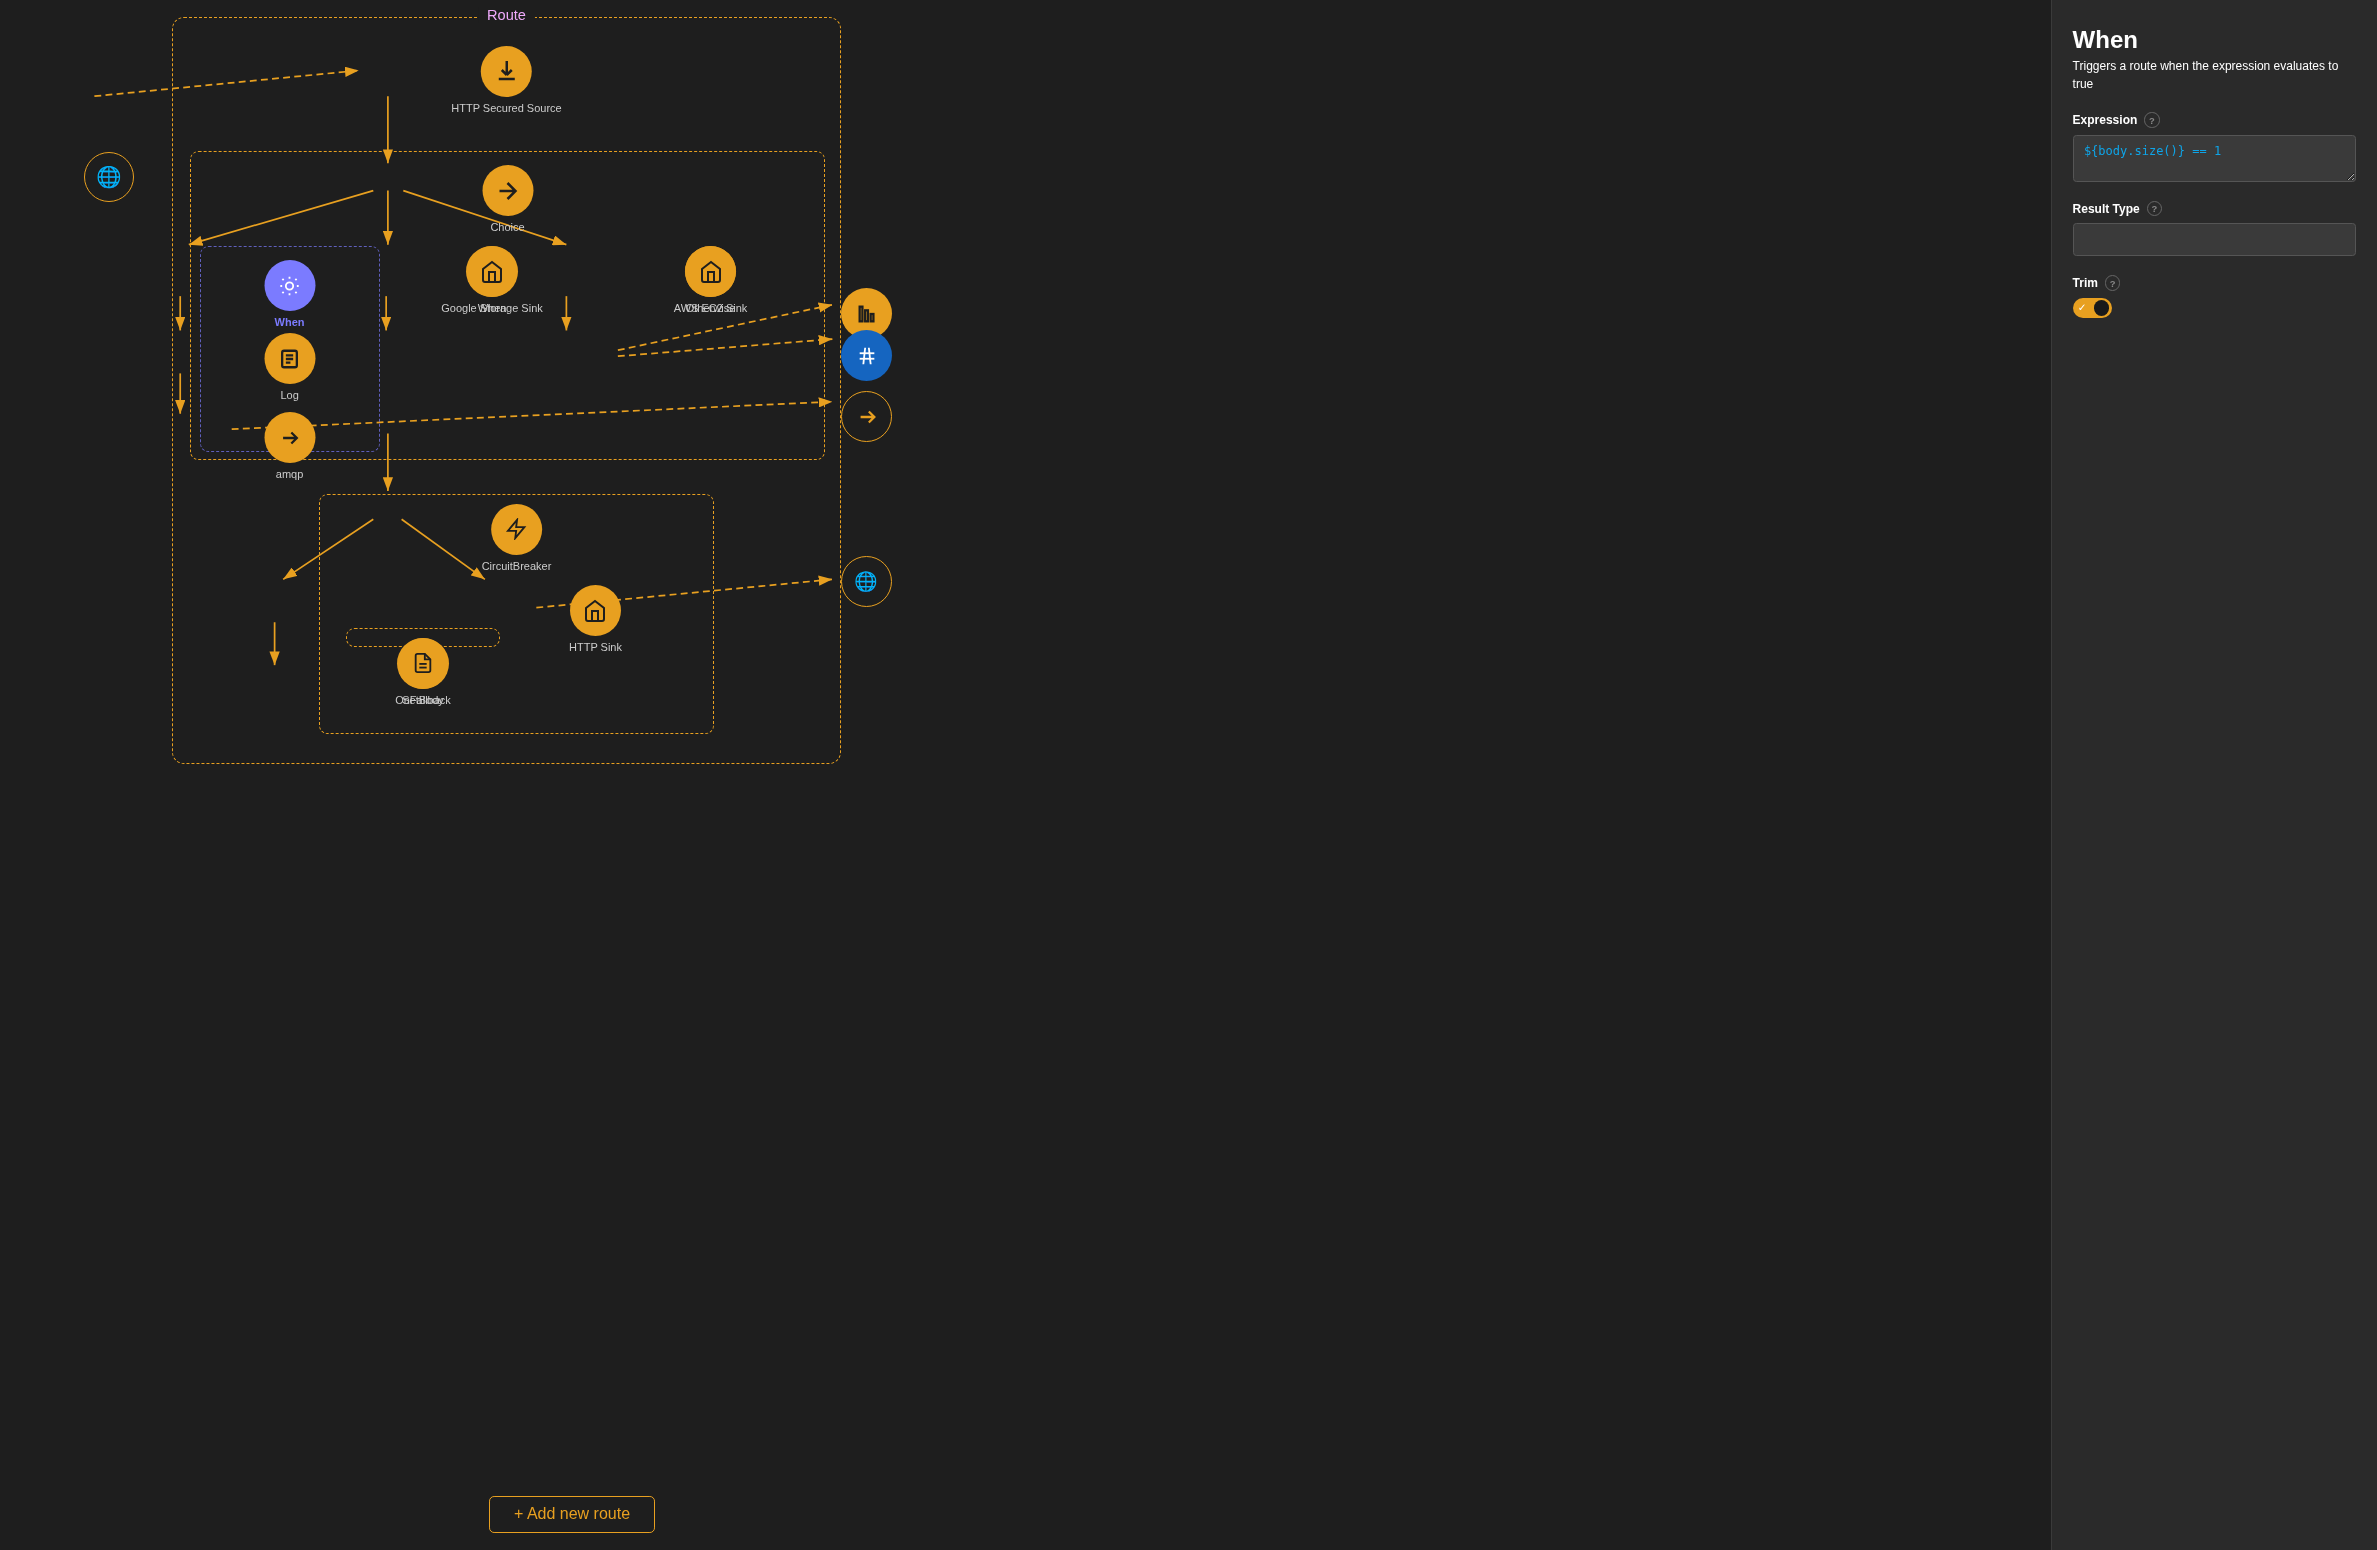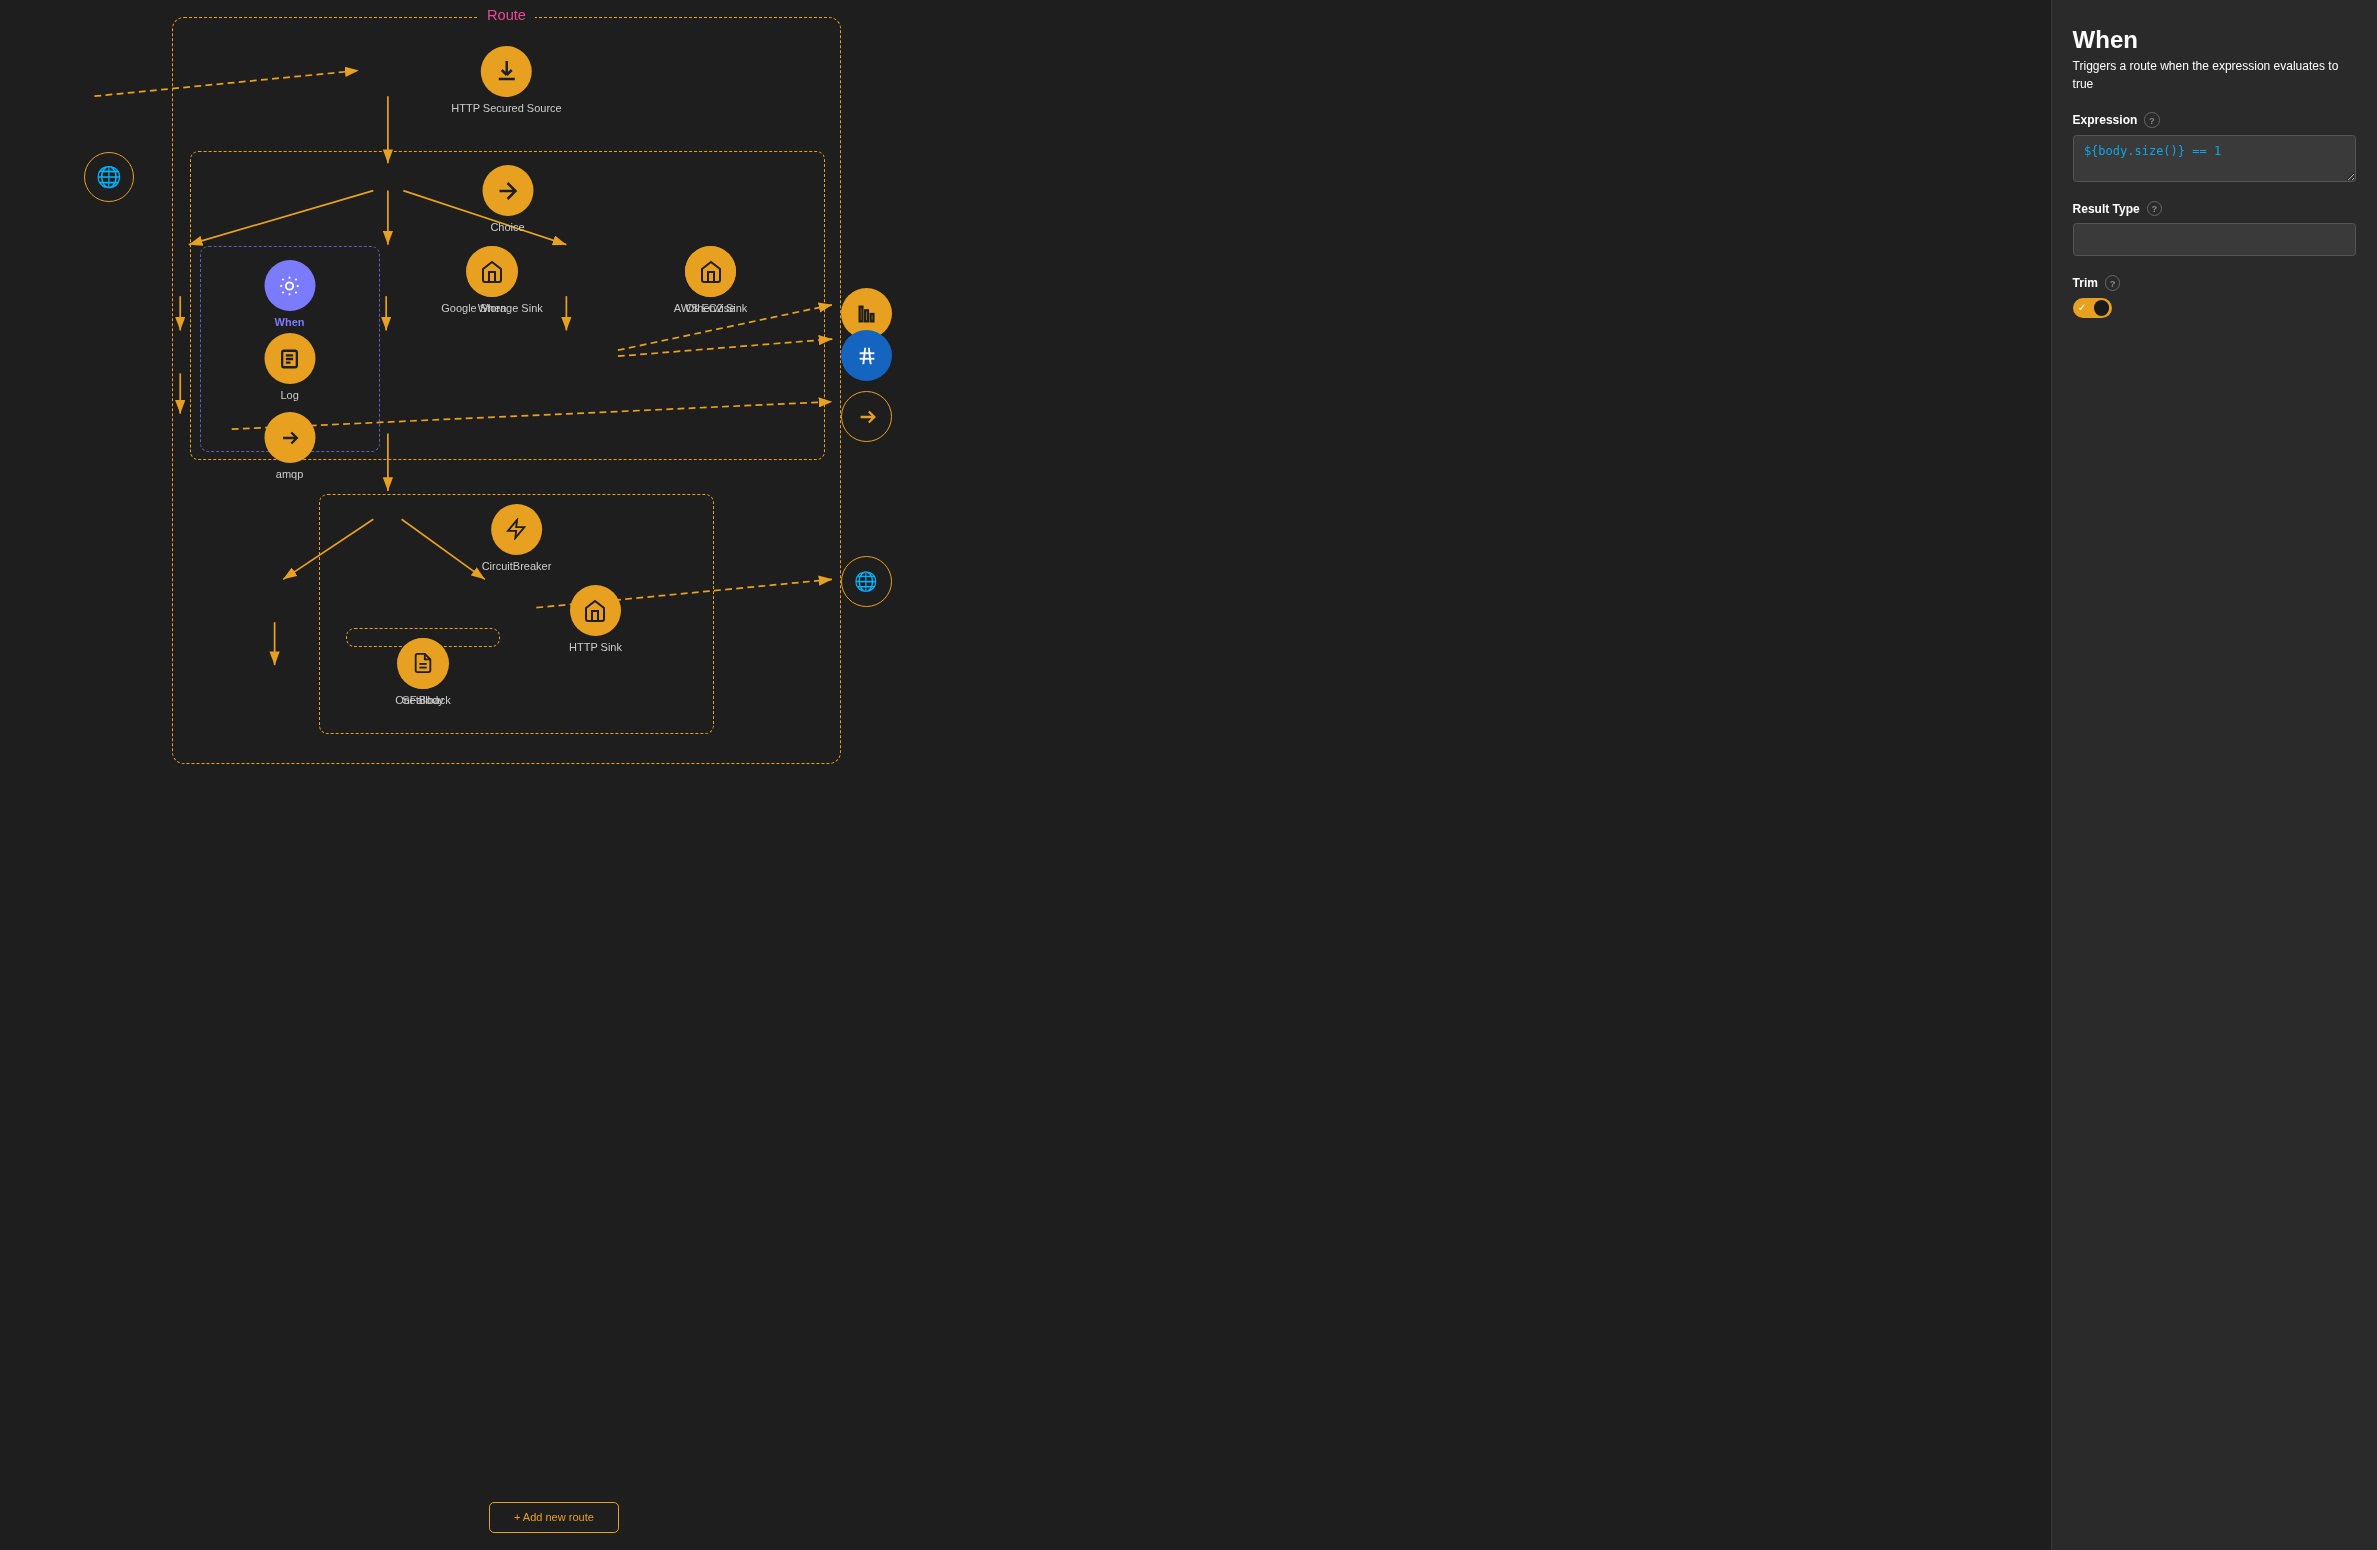--- a/index.html
+++ b/index.html
@@ -78,21 +78,21 @@
     
     .add-route-btn {
       position: absolute;
       bottom: 26px;
       left: 50%;
       transform: translateX(-50%);
       border: 1.7px solid #e8a020;
       border-radius: 5.1px;
       background: transparent;
       color: #e8a020;
-      font-size: 11px;
+      font-size: 16px;
       padding: 8.6px 24px;
       cursor: pointer;
       white-space: nowrap;
     }
 
     
     .globe-left {
       position: absolute;
       top: 82px;
       left: 39px;
@@ -306,21 +306,21 @@
       <line x1="320" y1="725" x2="320" y2="775" stroke="#e8a020" stroke-width="2" marker-end="url(#arrowhead)"></line>
 
       <line x1="625" y1="708" x2="970" y2="675" stroke="#e8a020" stroke-width="2" stroke-dasharray="8,5" marker-end="url(#arrowhead)"></line>
     </svg>
 
     <div class="node n-globe-src">
       <div class="globe-left">🌐</div>
     </div>
 
     <div style="position:absolute; top:17px; left:172px; width:669px; height:747px; border:1.7px dashed #e8a020; border-radius:12px;">
-      <span style="position:absolute; top:-11px; left:50%; transform:translateX(-50%); background:#1e1e1e; color:#ec4899; padding:0 8.6px; font-size:14.6px;">Route</span>
+      <span style="position:absolute; top:-11px; left:50%; transform:translateX(-50%); background:#1e1e1e; color:#f0abfc; padding:0 8.6px; font-size:14.6px;">Route</span>
 
       <div class="node" style="position:absolute; top:27.5px; left:50%; transform:translateX(-50%);">
         <div class="node-circle">
           <svg width="24" height="24" viewBox="0 0 24 24" fill="none" stroke="#1e1e1e" stroke-width="2.5">
             <path d="M12 2L12 16M12 16L7 11M12 16L17 11"></path>
             <path d="M4 20h16"></path>
           </svg>
         </div>
         <div class="node-label">HTTP Secured Source</div>
       </div>

